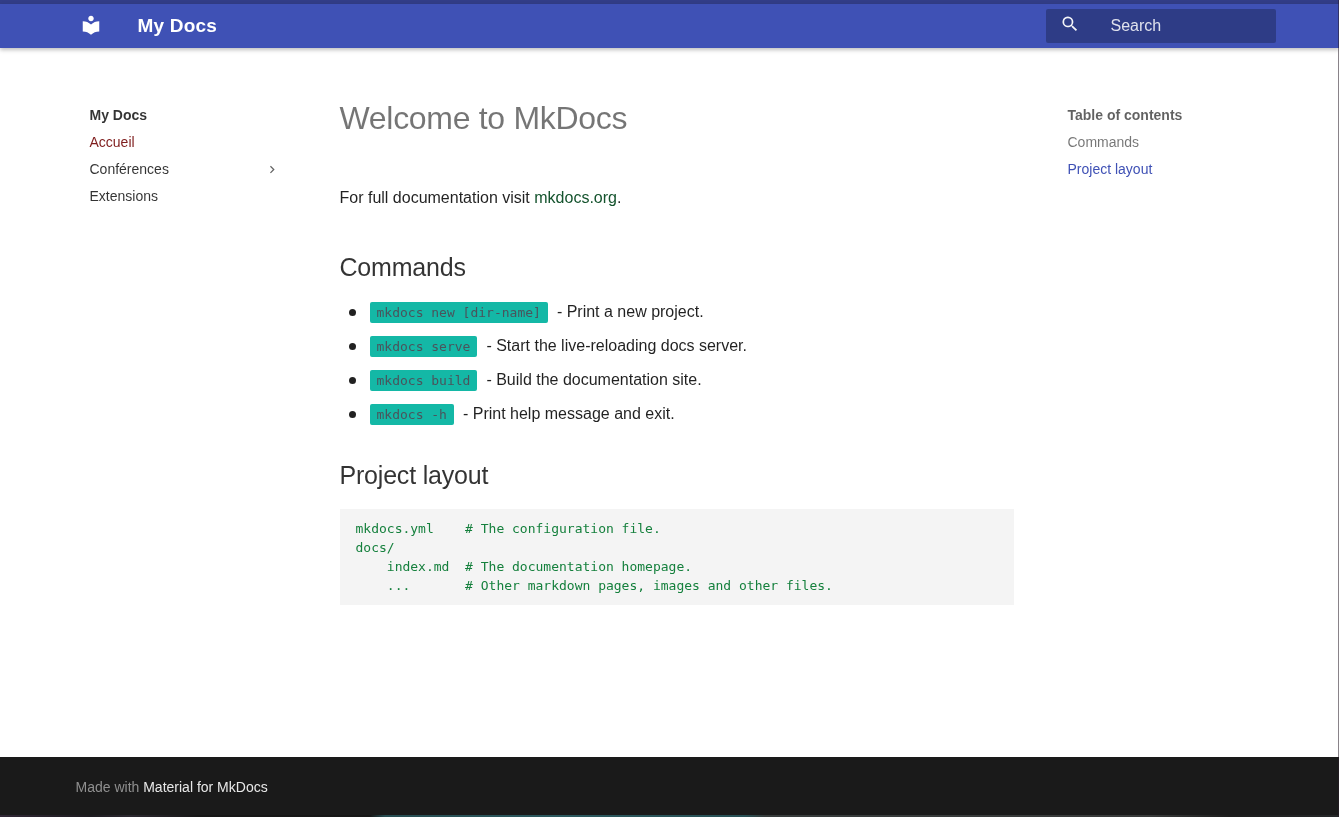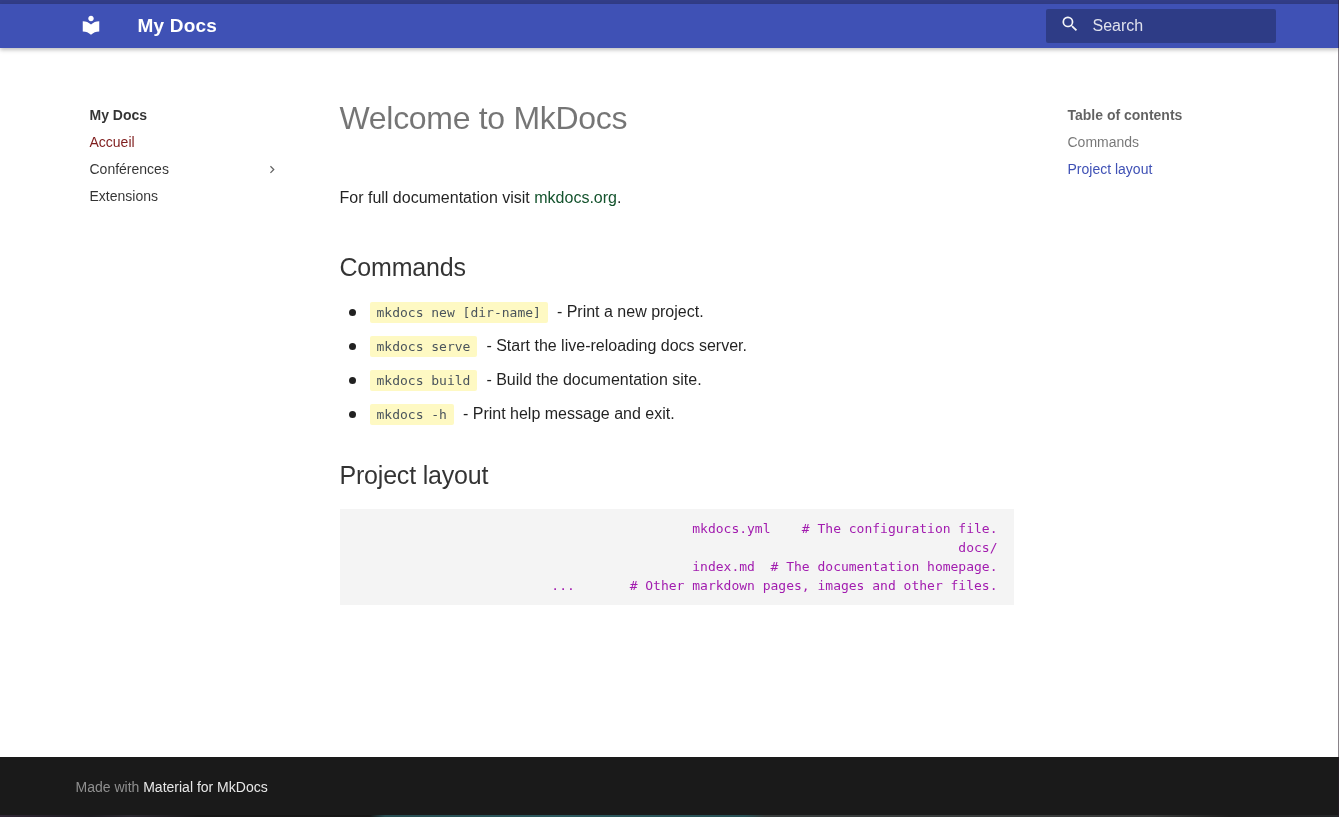--- a/index.html
+++ b/index.html
@@ -31,21 +31,21 @@
   .logo-btn { margin-left: 20px; width: 24px; height: 24px; color: #fff; cursor: pointer; flex: none; }
   .logo-btn svg { width: 22px; height: 22px; fill: #ffffff; }
   .site-title {
     margin-left: 34px; color: #ffffff; font-size: 19px; font-weight: 700;
     letter-spacing: .2px; cursor: pointer;
   }
   .header-spacer { flex: 1; }
   .searchbox {
     width: 230px; height: 34px; border-radius: 2px;
     background: rgba(0,0,0,.26);
-    display: flex; align-items: center; margin-right: 4px;
+    display: flex; align-items: center; margin-right: 4px; justify-content: space-between;
   }
   .searchbox svg { width: 20px; height: 20px; fill: #ffffff; opacity: .95; margin: 0 13px 0 14px; flex: none; }
   .searchbox input {
     background: transparent; border: 0; outline: 0;
     color: #ffffff; font-size: 16px; width: 165px;
     font-family: "Liberation Sans", sans-serif;
   }
   .searchbox input::placeholder { color: rgba(255,255,255,.85); opacity: 1; }
 
   
@@ -72,29 +72,29 @@
     font-size: 25px; font-weight: 300; line-height: 31px;
     color: rgba(0,0,0,.80); letter-spacing: -.2px; margin: 0 0 18px;
   }
   ul.cmd-list { list-style: none; margin: 0 0 35px; }
   ul.cmd-list li { display: flex; align-items: center; height: 22px; margin-bottom: 12px; }
   ul.cmd-list li::before {
     content: ""; width: 7px; height: 7px; border-radius: 50%;
     background: rgba(0,0,0,.87); margin: 0 14px 0 9px; flex: none;
   }
   code.chip {
-    background: #fef9c3; border-radius: 2px; padding: 3px 7px;
+    background: #14b8a6; border-radius: 2px; padding: 3px 7px;
     font-family: "DejaVu Sans Mono", monospace; font-size: 13px;
     color: #4a545c; margin-right: 9px; white-space: pre;
   }
   .cmd-desc { font-size: 16px; line-height: 22px; }
   pre.codeblock {
     margin-top: 18px; background: #f4f4f4; padding: 10px 16px;
     font-family: "DejaVu Sans Mono", monospace; font-size: 13px; line-height: 19px;
-    color: #a21caf; white-space: pre; overflow: hidden; text-align: right;
+    color: #15803d; white-space: pre; overflow: hidden;
   }
 
   .toc { width: 242px; flex: none; padding: 57px 0 4px 30px; }
   .toc-title { font-size: 14px; line-height: 20px; font-weight: 700; color: rgba(0,0,0,.62); margin-bottom: 7px; }
   .toc-item { font-size: 14px; line-height: 20px; margin-bottom: 7px; color: rgba(0,0,0,.54); cursor: pointer; }
   .toc-item.active { color: #3f51b5; }
 
   
   .footer { height: 60px; background: #1a1a1a; flex: none; position: relative; }
   .footer-inner {

